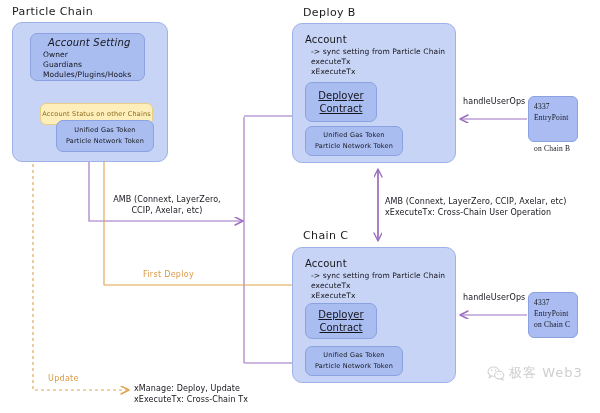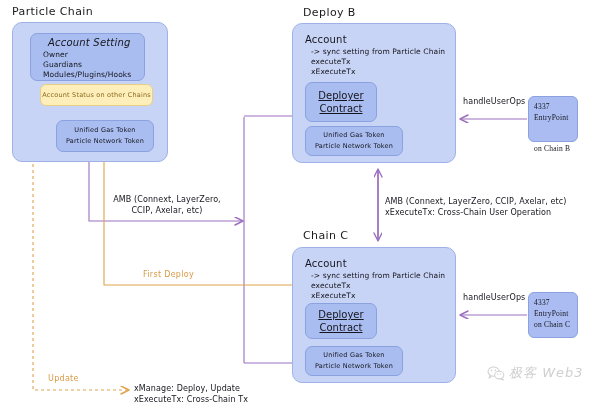--- a/index.html
+++ b/index.html
@@ -86,21 +86,21 @@
   <div class="lbl chain-title" style="left:12px;top:5px;">Particle Chain</div>
 
   <div class="node chainbox" style="left:12px;top:22px;width:156px;height:140px;"></div>
 
   <div class="node innerbox" style="left:30px;top:33px;width:115px;height:48px;"></div>
   <div class="lbl acct-h" style="left:48px;top:37px;font-style:italic;">Account Setting</div>
   <div class="lbl acct-l" style="left:43px;top:50px;">Owner</div>
   <div class="lbl acct-l" style="left:43px;top:60px;">Guardians</div>
   <div class="lbl acct-l" style="left:43px;top:70px;">Modules/Plugins/Hooks</div>
 
-  <div class="node yellowbox" style="left:40px;top:84px;width:113px;height:22px;">
+  <div class="node yellowbox" style="left:40px;top:103px;width:113px;height:22px;">
     <span class="yellow-t">Account Status on other Chains</span>
   </div>
 
   <div class="node tokenbox" style="left:56px;top:120px;width:98px;height:32px;">
     <span class="token-t">Unified Gas Token</span>
     <span class="token-t">Particle Network Token</span>
   </div>
 
   <div class="lbl chain-title" style="left:303px;top:6px;">Deploy B</div>
 
@@ -162,21 +162,21 @@
   <div class="lbl edge-lbl" style="left:385px;top:196px;">AMB (Connext, LayerZero, CCIP, Axelar, etc)</div>
   <div class="lbl edge-lbl" style="left:385px;top:207px;">xExecuteTx: Cross-Chain User Operation</div>
 
   <div class="lbl edge-orange" style="left:143px;top:270px;">First Deploy</div>
 
   <div class="lbl edge-orange" style="left:48px;top:374px;">Update</div>
 
   <div class="lbl edge-lbl" style="left:134px;top:383px;">xManage: Deploy, Update</div>
   <div class="lbl edge-lbl" style="left:134px;top:394px;">xExecuteTx: Cross-Chain Tx</div>
 
-  <div class="wm" style="left:487px;top:364px;font-style:italic;">
+  <div class="wm" style="left:487px;top:364px;">
     <span>
       <svg width="18" height="15" viewBox="0 0 18 15" aria-hidden="true">
         <ellipse cx="6.6" cy="5.6" rx="5.6" ry="4.6" fill="none" stroke="#d2d2d2" stroke-width="1.1"></ellipse>
         <path d="M3.2,9.3 L2.0,12.0 L4.8,10.6" fill="none" stroke="#d2d2d2" stroke-width="1.1" stroke-linejoin="round"></path>
         <circle cx="4.6" cy="4.4" r="0.8" fill="#d2d2d2"></circle>
         <circle cx="8.4" cy="4.4" r="0.8" fill="#d2d2d2"></circle>
         <ellipse cx="12.2" cy="9.1" rx="4.6" ry="3.8" fill="#ffffff" stroke="#d2d2d2" stroke-width="1.1"></ellipse>
         <path d="M15.2,12.0 L16.3,14.1 L13.9,13.0" fill="#ffffff" stroke="#d2d2d2" stroke-width="1.1" stroke-linejoin="round"></path>
         <circle cx="10.6" cy="8.2" r="0.65" fill="#d2d2d2"></circle>
         <circle cx="13.6" cy="8.2" r="0.65" fill="#d2d2d2"></circle>

